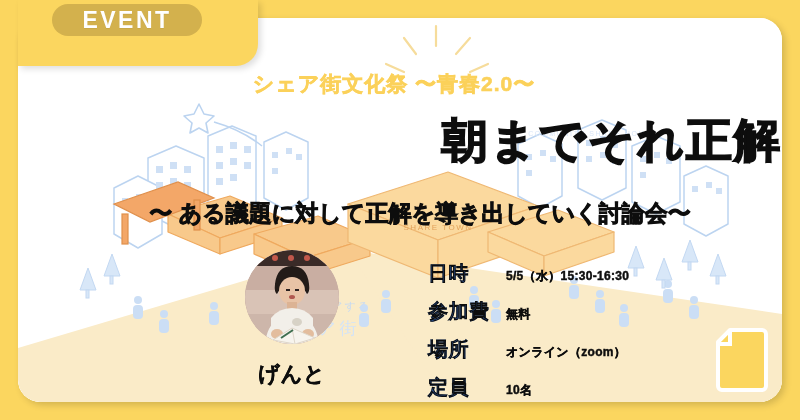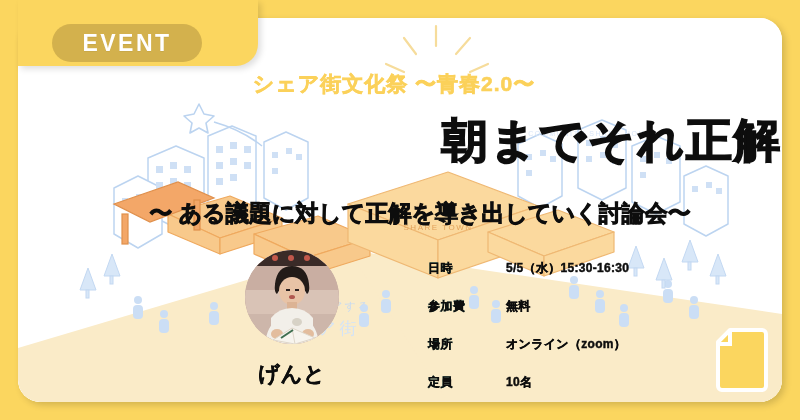--- a/index.html
+++ b/index.html
@@ -16,23 +16,23 @@
     width: 800px;
     height: 420px;
     overflow: hidden;
     background: #FBD65F;
   }
 
   
   .event-tab {
     position: absolute;
     left: 52px;
-    top: 24px;
+    top: 4px;
     width: 150px;
-    height: 38px;
+    height: 32px;
     border-radius: 19px;
     background: #D6B council;
     background: #D3B14D;
     z-index: 6;
     display: flex;
     align-items: center;
     justify-content: center;
   }
   .event-tab-label {
     color: #ffffff;
@@ -171,23 +171,23 @@
   .detail-row {
     display: flex;
     align-items: baseline;
     margin-bottom: 16px;
     height: 22px;
   }
   .detail-row:last-child { margin-bottom: 0; }
   .detail-label {
     width: 78px;
     flex: 0 0 78px;
-    font-size: 12px;
-    font-weight: bold;
-    color: #0f766e;
+    font-size: 20px;
+    font-weight: bold;
+    color: #3b82f6;
     letter-spacing: 0.5px;
     -webkit-text-stroke: 0.45px #0d0d0d;
   }
   .detail-value {
     font-size: 12px;
     font-weight: bold;
     color: #0d0d0d;
     letter-spacing: 0.3px;
     -webkit-text-stroke: 0.45px #0d0d0d;
     white-space: nowrap;

